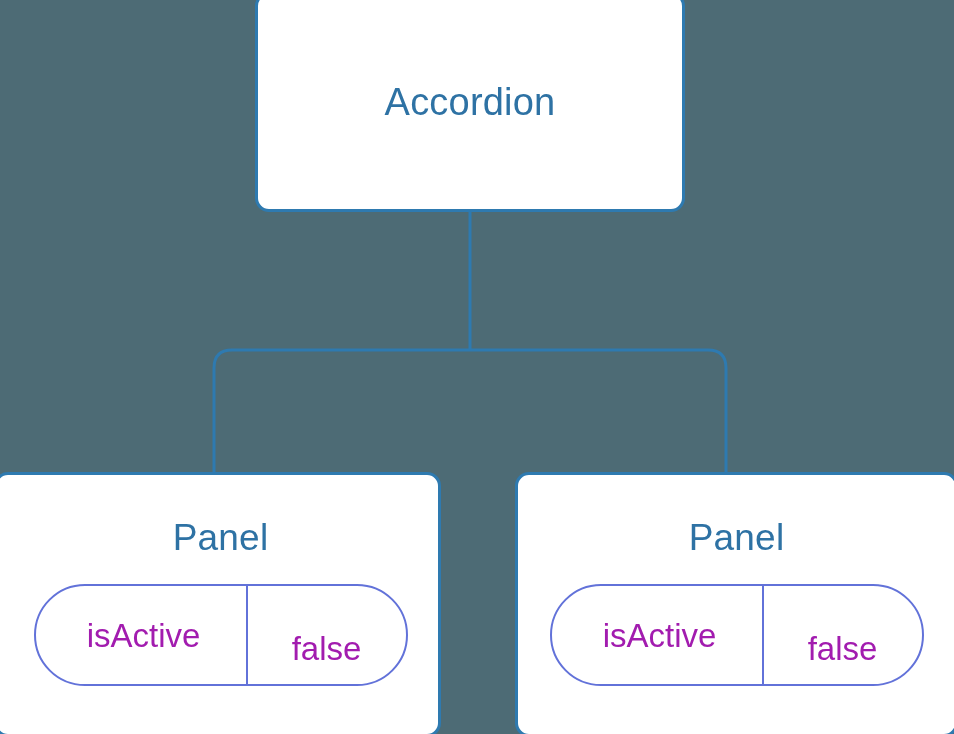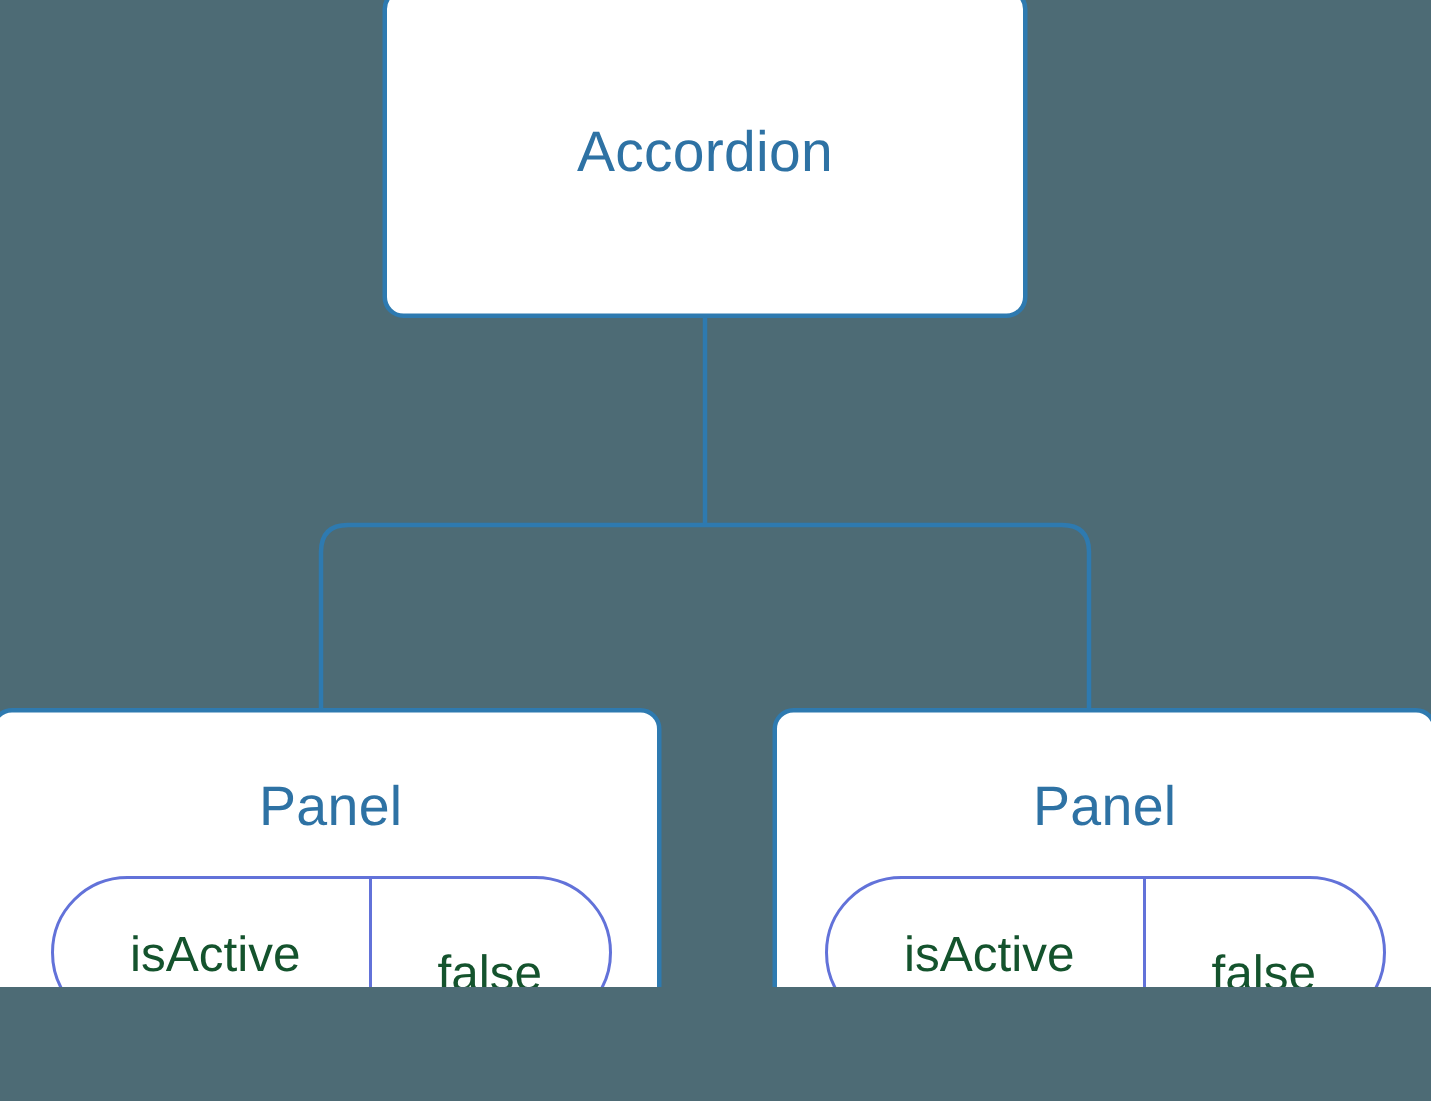--- a/index.html
+++ b/index.html
@@ -11,21 +11,21 @@
     width: 954px;
     height: 734px;
     overflow: hidden;
     font-family: "Liberation Sans", sans-serif;
     background: #4d6b75;
   }
 
   #canvas {
     position: relative;
     width: 954px;
-    height: 658px;
+    height: 734px;
     background: #4d6b75;
     overflow: hidden;
   }
 
   
   #connectors {
     position: absolute;
     left: 0;
     top: 0;
     width: 954px;
@@ -99,21 +99,21 @@
     border-radius: 51px;
     box-sizing: border-box;
     background: transparent;
     overflow: hidden;
   }
   .prop-key,
   .prop-value {
     display: flex;
     align-items: center;
     justify-content: center;
-    color: #14532d;
+    color: #a21caf;
     font-size: 33px;
     line-height: 1;
     white-space: nowrap;
     box-sizing: border-box;
   }
   .prop-key {
     width: 212px;
     border-right: 2.5px solid #6272d9;
     padding-left: 6px;
   }

